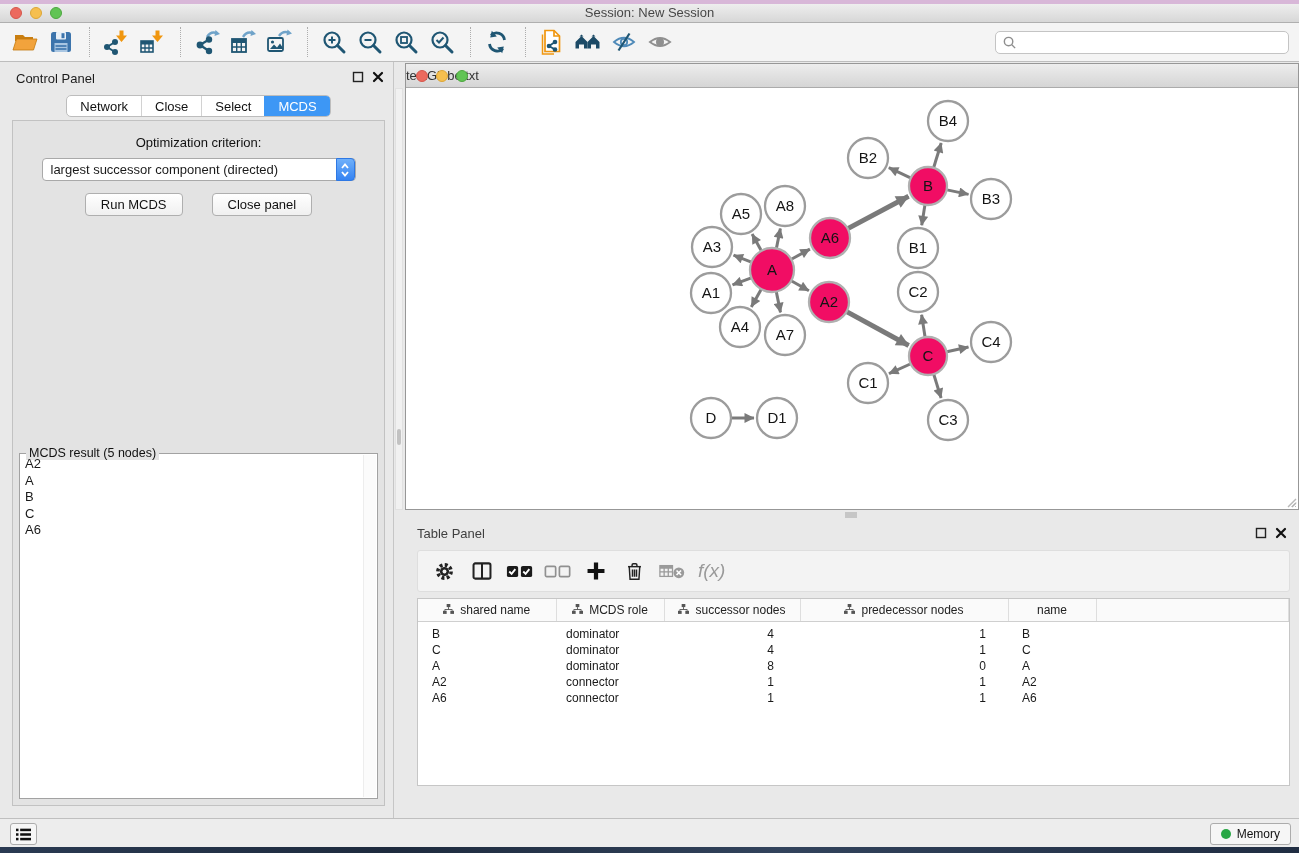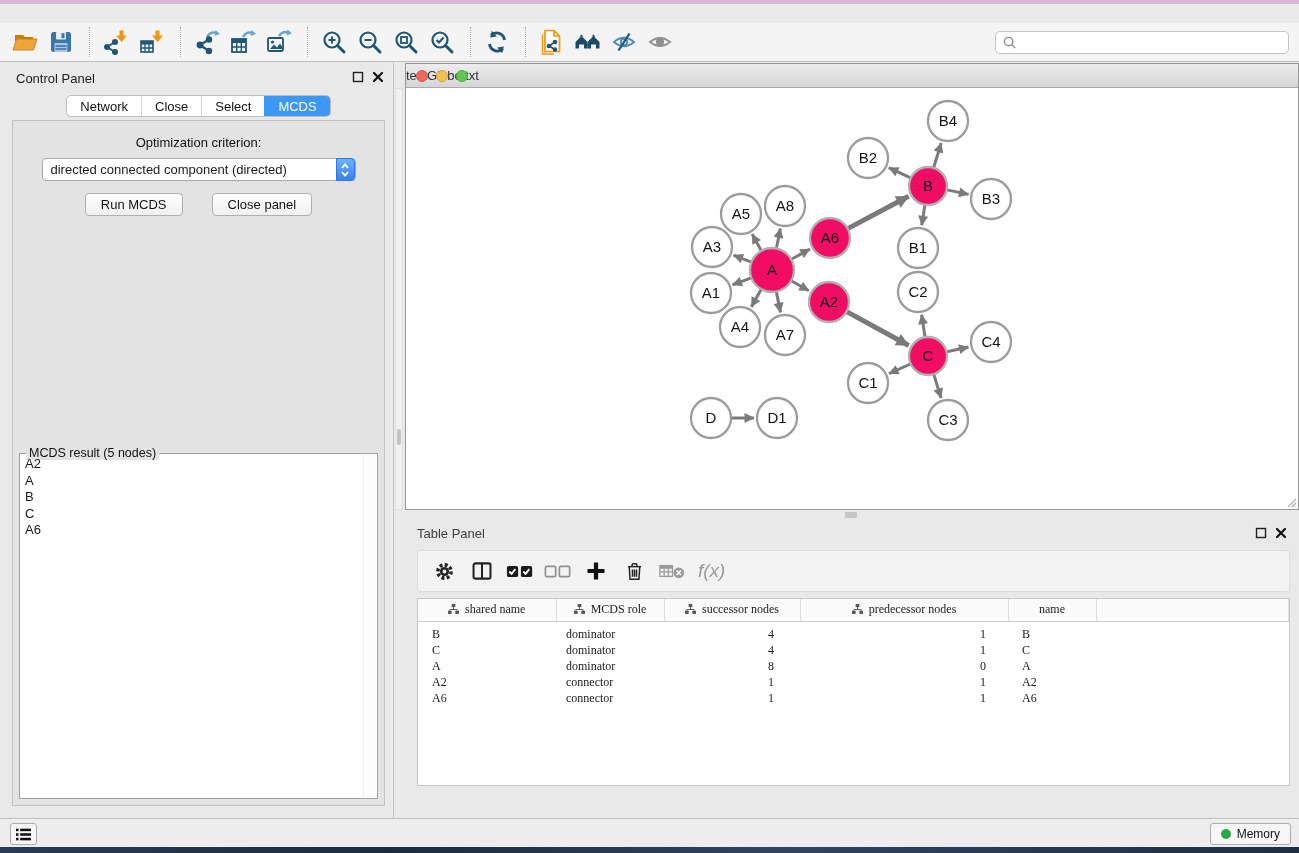--- a/index.html
+++ b/index.html
@@ -85,21 +85,21 @@
   .tp-title { position:absolute; left:26px; top:6px; font-size:13px; color:#404040; }
   .tp-icons { position:absolute; right:12px; top:7px; display:flex; gap:8px; align-items:center; }
   .tp-toolbar { position:absolute; left:26px; right:9px; top:30px; height:42px; background:#F3F3F3;
                 border:1px solid #DEDEDE; border-radius:3px; display:flex; align-items:center;
                 padding-left:10px; gap:6px; }
   .tp-tbtn { width:32px; height:32px; display:flex; align-items:center; justify-content:center;
              background:none; border:none; }
   .fx { font-family:Liberation Sans, sans-serif; font-style:italic; color:#9a9a9a; font-size:19px; padding-left:4px; }
   .tp-table { position:absolute; left:26px; right:9px; top:78px; height:188px; background:#fff;
               border:1px solid #C6C6C6; overflow:hidden; }
-  .tp-table table { border-collapse:collapse; width:100%; font-size:12px; table-layout:fixed;font-family:Liberation Serif, serif; }
+  .tp-table table { border-collapse:collapse; width:100%; font-size:12px; table-layout:fixed; }
   .tp-table th { background:#FAFAFA; border-bottom:1px solid #CFCFCF; border-right:1px solid #DEDEDE;
                  height:22px; font-weight:normal; font-size:12px; color:#222; }
   .th-inner { display:flex; align-items:center; justify-content:center; gap:6px; }
   .th-inner svg { flex:0 0 auto; }
   .tp-table td { height:16px; line-height:16px; white-space:nowrap; overflow:hidden; }
   .tp-table tbody tr:first-child td { padding-top:4px; }
   td.c0 { padding-left:14px; } td.c1 { padding-left:10px; }
   td.c2 { text-align:right; padding-right:26px; } td.c3 { text-align:right; padding-right:22px; }
   td.c4 { padding-left:14px; }
   .tp-tabs { position:absolute; left:26px; right:9px; top:271px; display:flex; justify-content:center; }
@@ -118,20 +118,28 @@
   .wallpaper-bottom { position:absolute; left:0; right:0; top:847px; height:6px;
                       background:linear-gradient(90deg,#2A3A52,#1E2B3E 30%,#32435C 60%,#202D42); }
 </style>
 </head>
 <body>
 
 <div class="app">
 
   <div class="wallpaper-top"></div>
 
+  <div class="titlebar">
+    <div class="tl-group">
+      <span class="tl red"></span>
+      <span class="tl yellow"></span>
+      <span class="tl green"></span>
+    </div>
+    <div class="title">Session: New Session</div>
+  </div>
 
   <div class="toolbar">
     <button class="tbtn">
       <svg viewBox="0 0 26 26">
         <path d="M3 6 h8 l2 2 h8 v4 H3 Z" fill="#C97E10"></path>
         <path d="M1 21 L4.5 10 H25 L21.5 21 Z" fill="#F2A33C" stroke="#C47A0E" stroke-width="0.8"></path>
       </svg>
     </button>
     <button class="tbtn">
       <svg viewBox="0 0 26 26">
@@ -299,21 +307,21 @@
           <div class="tab">Network</div>
           <div class="tab">Close</div>
           <div class="tab">Select</div>
           <div class="tab sel">MCDS</div>
         </div>
     </div>
     <div class="cp-content">
       <div class="opt-label">Optimization criterion:</div>
       <div class="select-row">
         <div class="mac-select">
-          <span>directed connected component (directed)</span>
+          <span>largest successor component (directed)</span>
           <span class="stepper">
             <svg width="10" height="16" viewBox="0 0 10 16">
               <path d="M2 6 L5 2.5 L8 6" stroke="#fff" stroke-width="1.8" fill="none"></path>
               <path d="M2 10 L5 13.5 L8 10" stroke="#fff" stroke-width="1.8" fill="none"></path>
             </svg>
           </span>
         </div>
       </div>
       <div class="btn-row">
         <button class="mac-btn">Run MCDS</button>

